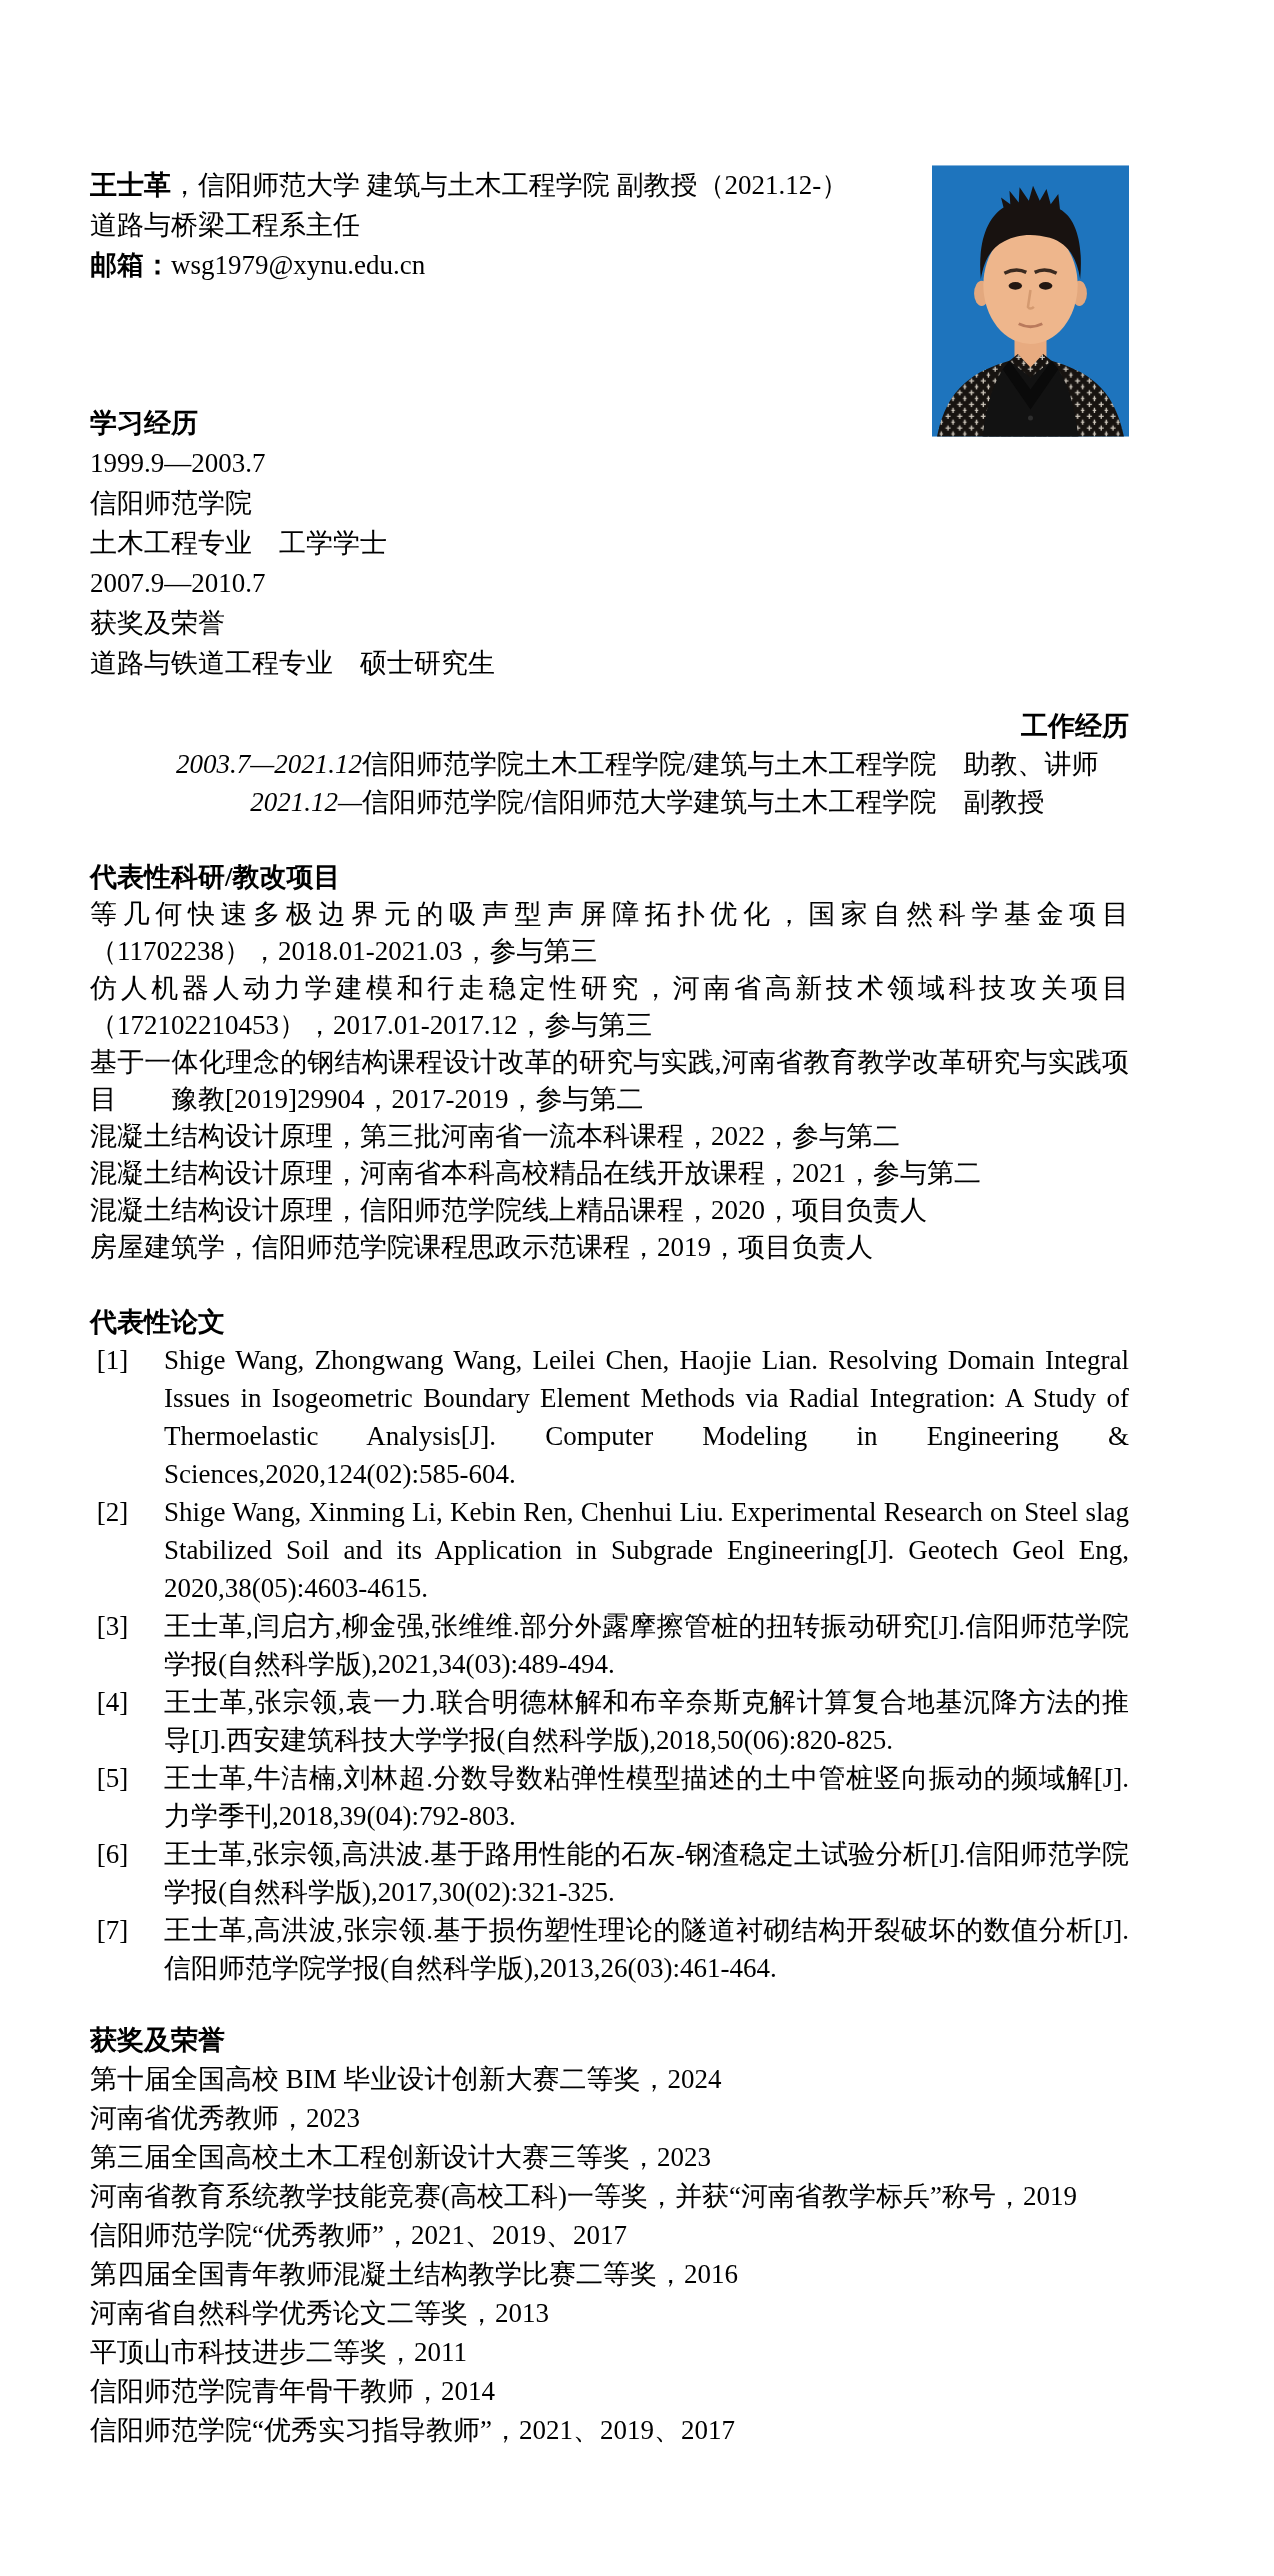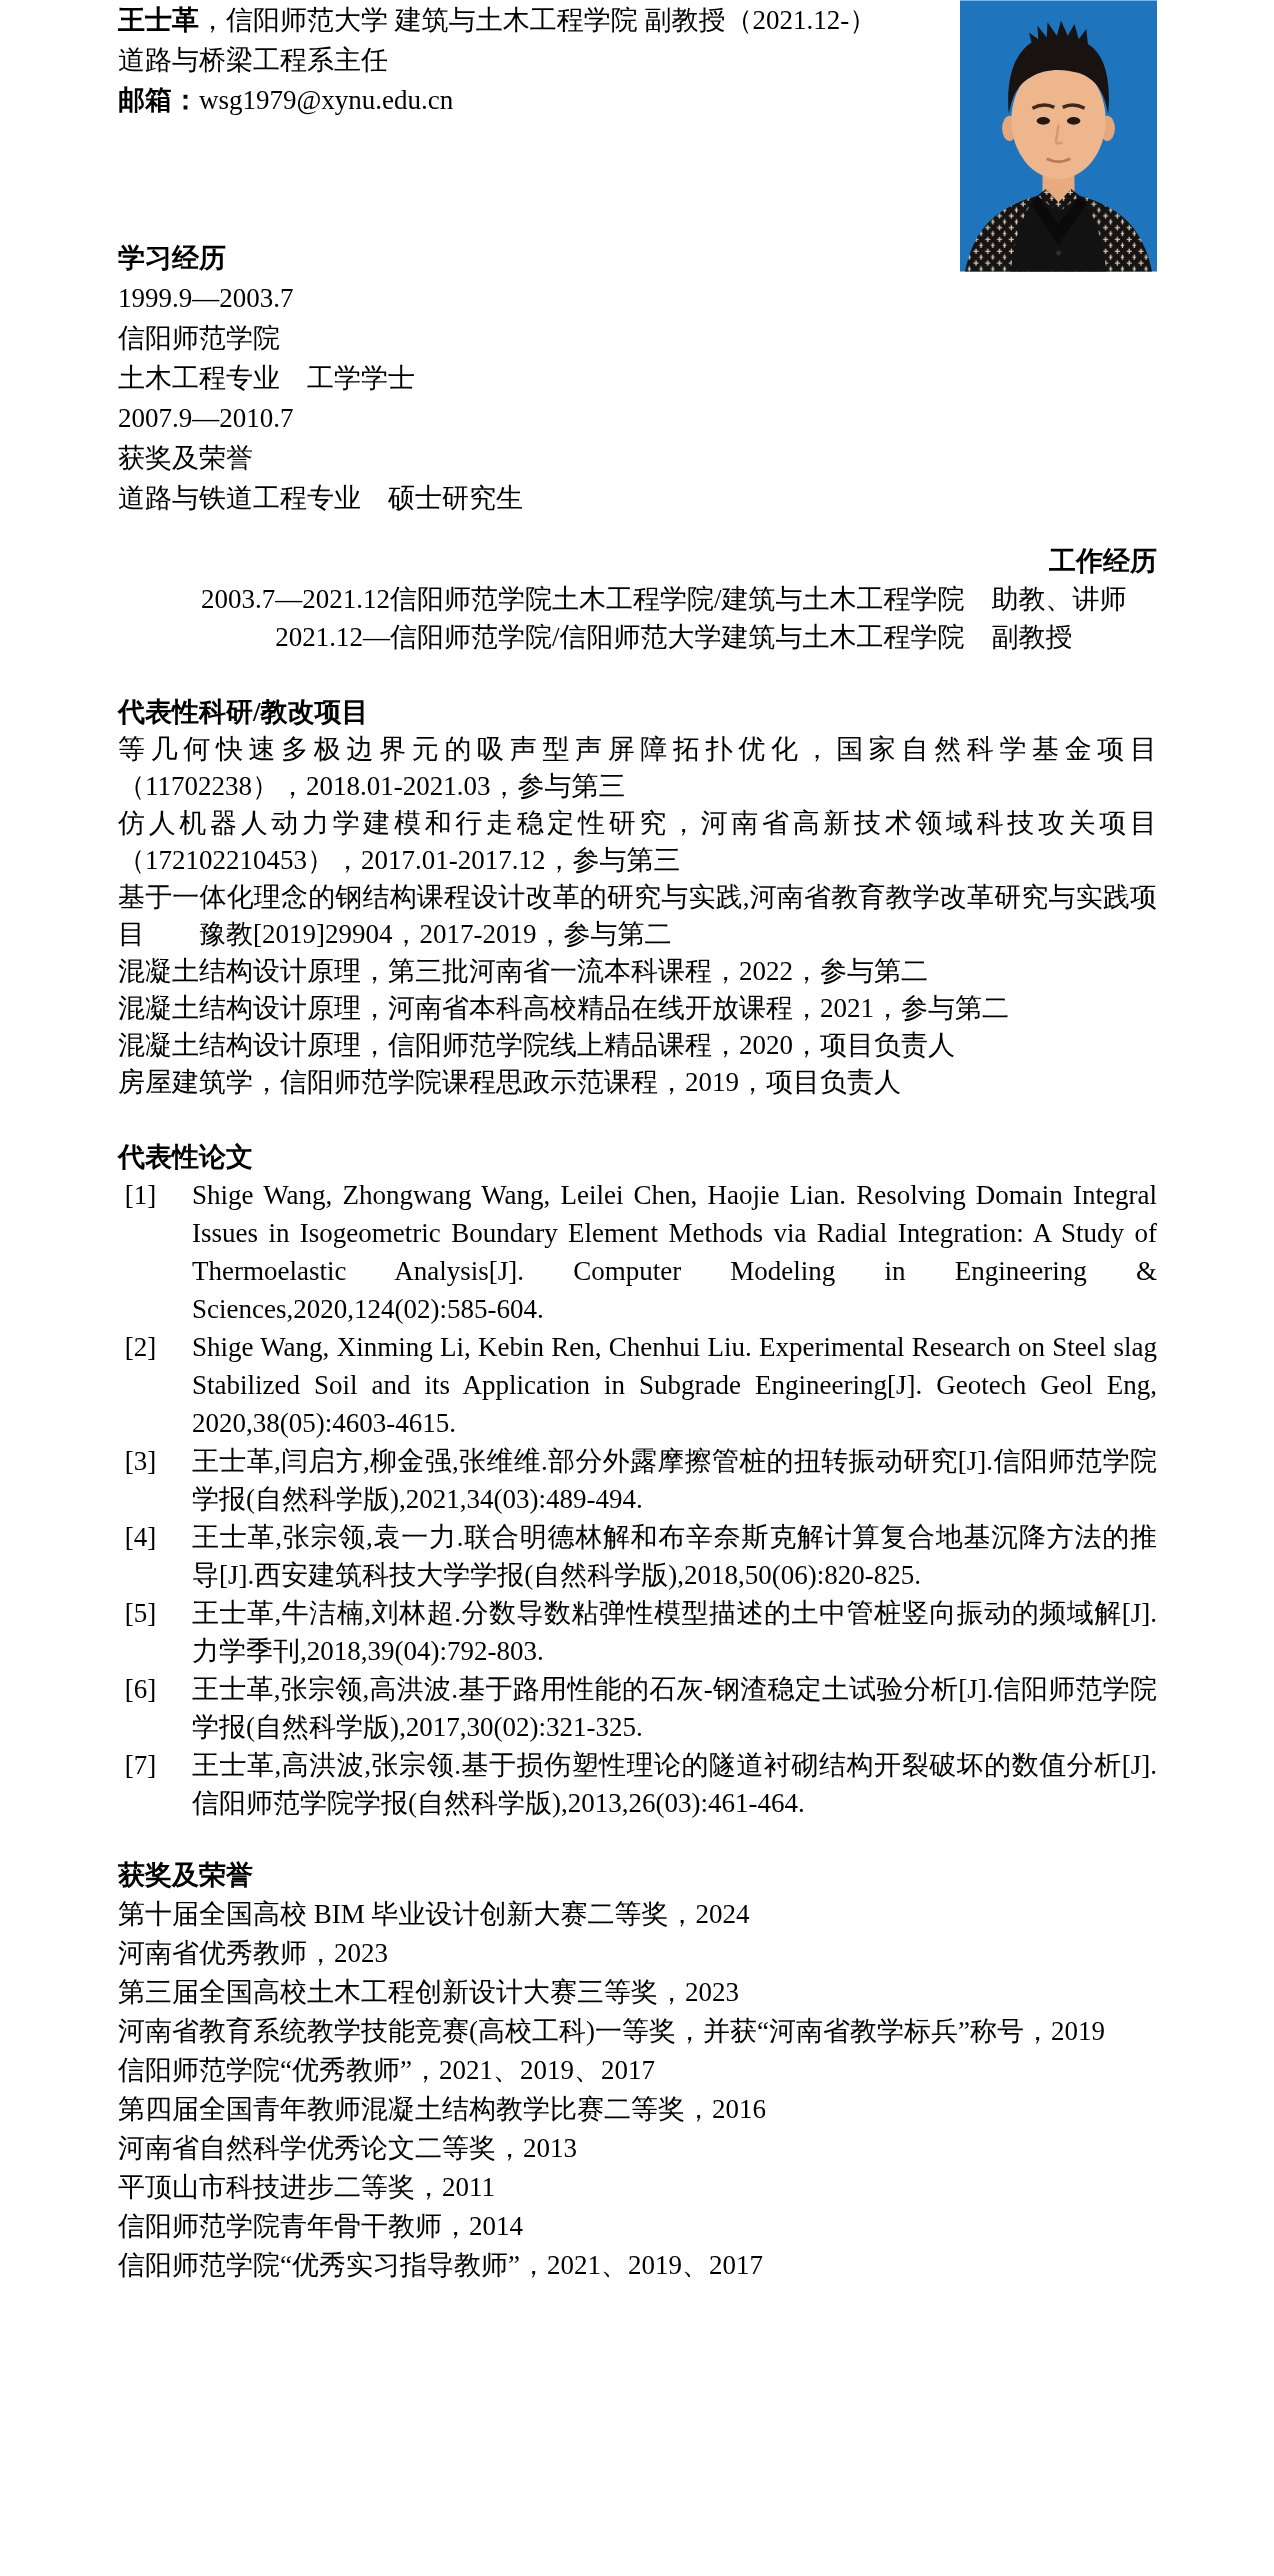--- a/index.html
+++ b/index.html
@@ -4,36 +4,37 @@
 <style>
   * { margin:0; padding:0; box-sizing:border-box; }
   html, body { background:#ffffff; }
   body {
     width:1275px; height:2576px; overflow:hidden;
     font-family:"Liberation Serif","DejaVu Serif",serif;
     color:#000; font-size:27px;
   }
   .page {
     position:relative;
-    margin-left:118px; width:1039px;
+    margin-left:90px; width:1039px;
+    padding-top:165px;
   }
   .photo {
     float:right; width:197px; height:272px; margin-left:6.7px;
   }
   .photo svg { display:block; width:197px; height:272px; }
   .header-block { line-height:40px; }
   .bold { font-weight:bold; }
   .sec-heading { font-weight:bold; }
   .edu-block { margin-top:118px; line-height:40px; }
   .edu-row { display:flex;flex-direction:column; }
   .edu-period { width:245px; flex:none; }
   .edu-school { width:225px; flex:none; }
   .work-block { margin-top:23.6px; line-height:38px;text-align:right; }
   .work-row { display:flex; }
-  .work-period { width:272px; flex:none; }
+  .work-period { width:272px; flex:none;font-style:italic; }
   .projects-block { margin-top:38px; line-height:37px; }
   .projects-block p { text-align:justify; }
   .papers-block { margin-top:37px; line-height:38px;font-family:Liberation Serif, serif; }
   .paper { position:relative; padding-left:74px; text-align:justify; }
   .paper-num { position:absolute; left:6.7px; top:0; }
   .awards-block { margin-top:34px; line-height:39px; }
   .awards-block p { text-align:justify; }
 </style>
 </head>
 <body>

